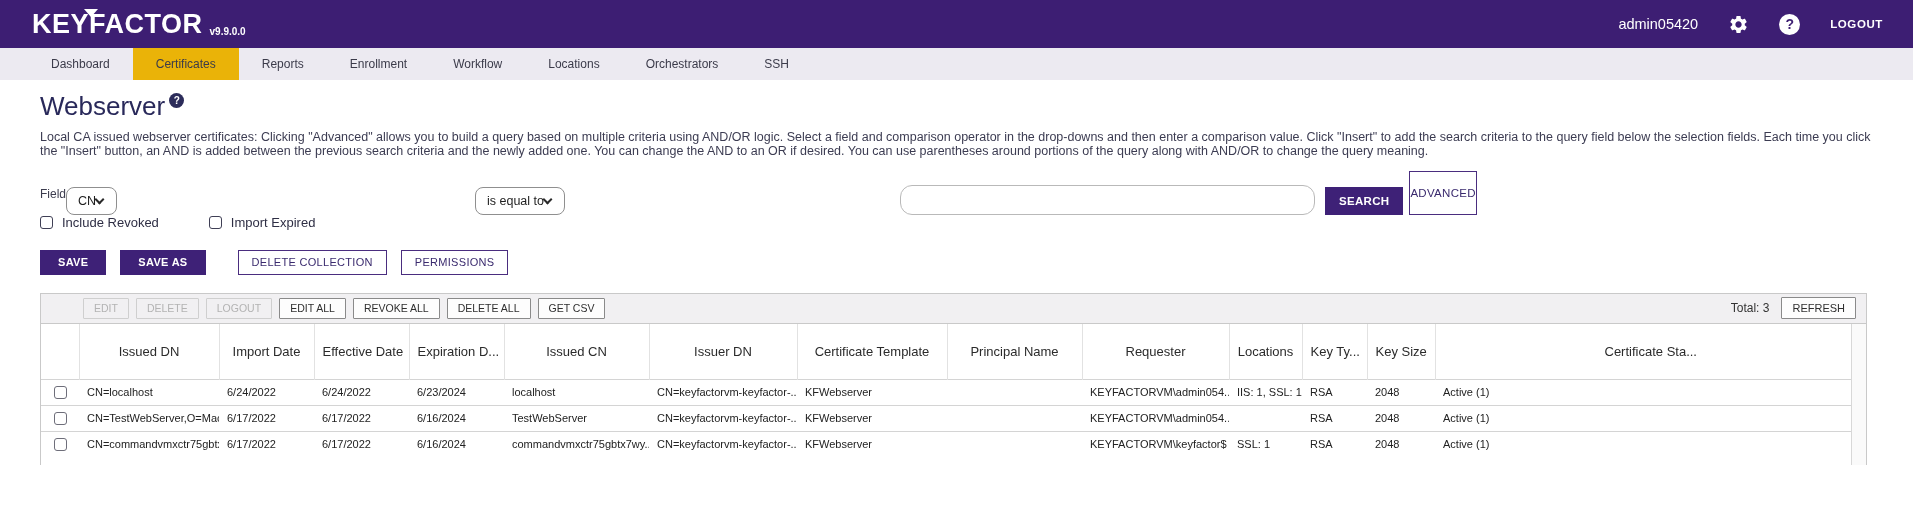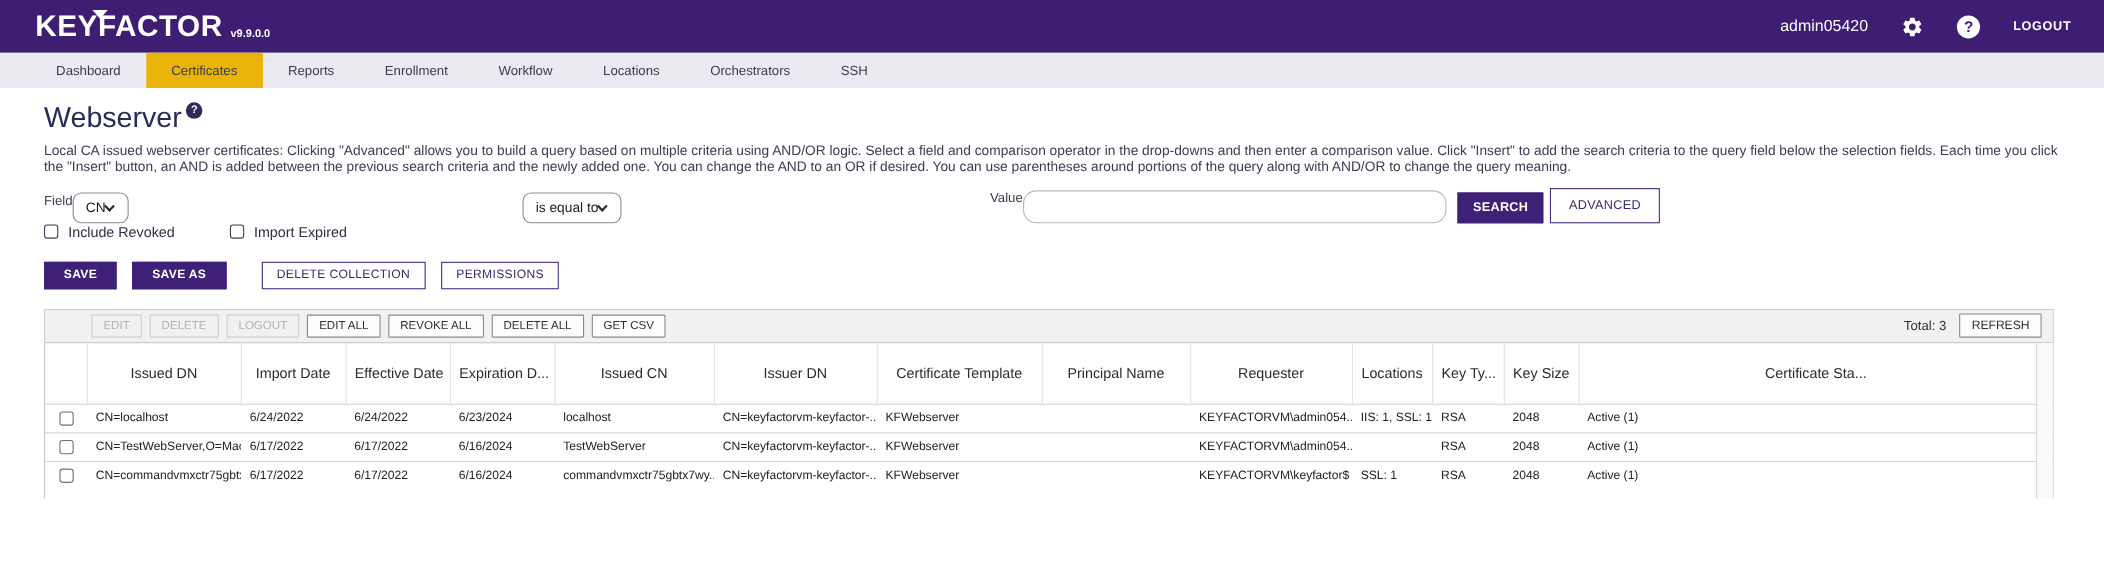--- a/index.html
+++ b/index.html
@@ -44,21 +44,21 @@
     font-size:12.5px; color:#1e1e1e; cursor:pointer; }
   .chevron-down { width:7px; height:7px; border-right:2px solid #2a2a2a; border-bottom:2px solid #2a2a2a;
     transform:rotate(45deg); margin-top:-3px; }
   .value-input { height:30px; border:1px solid #b9b9b9; border-radius:12px; padding:0 12px;
     font-size:12.5px; color:#1e1e1e; outline:none; width:415px; }
   .btn { display:inline-flex; align-items:center; justify-content:center; cursor:pointer;
     font-family:inherit; letter-spacing:.3px; }
   .btn-solid { background:#3e2177; color:#fff; border:1px solid #3e2177; }
   .btn-outline { background:#fff; color:#3a2a6e; border:1px solid #4a2d7f; }
   .search-btn { height:28px; padding:0 13px; font-size:11.5px; font-weight:bold; margin-left:10px; }
-  .advanced-btn { height:32px; padding:0 16px; font-size:11.5px; margin-left:6px; }
+  .advanced-btn { height:44px; padding:0 0; font-size:11.5px; margin-left:6px; }
 
   .collection-line { font-size:11.5px; color:#3c3c4e; margin:10px 0 14px; }
 
   .checkbox-row { display:flex; align-items:center; gap:50px; margin-bottom:20px; }
   .checkbox-item { display:flex; align-items:center; cursor:pointer; }
   .checkbox-item input { appearance:none; -webkit-appearance:none; width:13px; height:13px;
     border:1.6px solid #3f3f55; border-radius:3px; background:#fff; cursor:pointer; margin:0; }
   .checkbox-item label { font-size:13px; color:#2e2e44; margin-left:9px; cursor:pointer; }
 
   .action-row { display:flex; align-items:center; margin-bottom:18px; }
@@ -141,21 +141,20 @@
         <span class="chevron-down"></span>
       </div>
     </div>
     <div class="form-col" style="width:405px; margin-right:20px;">
       <div class="fake-select">
         <span>is equal to</span>
         <span class="chevron-down"></span>
       </div>
     </div>
     <div class="form-col" style="width:415px;">
-      <span class="form-label">Value</span>
       <input class="value-input" type="text" value="" style="">
     </div>
     <button class="btn btn-solid search-btn">SEARCH</button>
     <button class="btn btn-outline advanced-btn">ADVANCED</button>
   </div>
 
 
   <div class="checkbox-row">
     <span class="checkbox-item">
       <input type="checkbox" style="">

